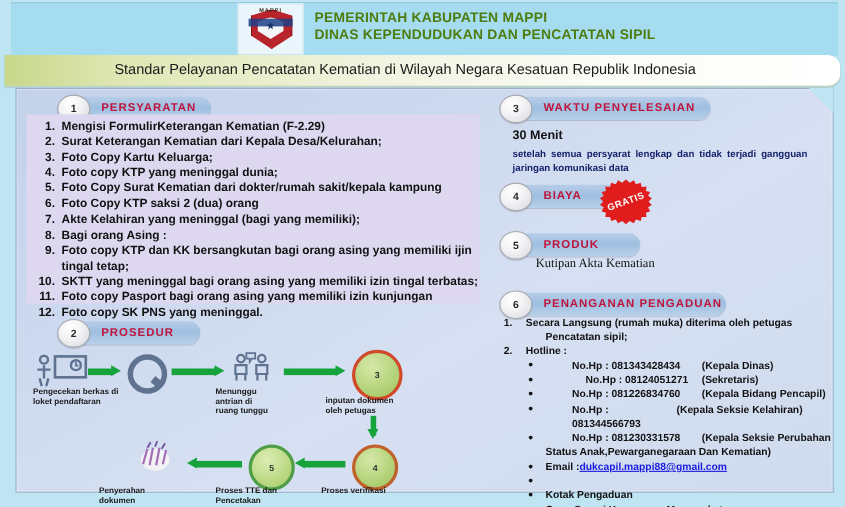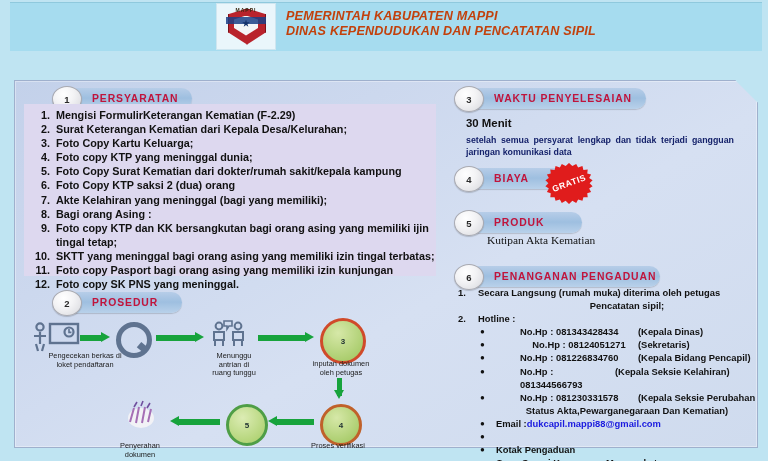--- a/index.html
+++ b/index.html
@@ -41,23 +41,22 @@
     background:#15326b;
     clip-path:polygon(50% 0,61% 35%,98% 35%,68% 57%,79% 91%,50% 70%,21% 91%,32% 57%,2% 35%,39% 35%);
   }
   .crest-top{
     position:absolute;left:8px;top:0px;width:28px;height:7px;
     font-size:5px;color:#3a2a12;font-weight:bold;text-align:center;
     letter-spacing:1px;line-height:7px;
   }
   .hdr-title{
     position:absolute;left:286px;top:9px;width:450px;
-    color:#c2410c;font-weight:bold;font-size:12.6px;line-height:15px;
+    color:#4d7c0f;font-weight:bold;font-size:12.6px;line-height:15px;
     letter-spacing:.2px;
-    font-style:italic;
   }
 
   
   .sub-band{
     position:absolute;left:4px;top:50px;width:760px;height:28px;
     background:linear-gradient(90deg,#c8d78a 0%,#dfe7b4 14%,#f2f4e2 46%,#fbfcf6 72%,#ffffff 100%);
     border-radius:0 12px 12px 0;
     border-bottom:1px solid #c9cfb4;
     box-shadow:0 1px 1px rgba(0,0,0,.10);
   }
@@ -146,28 +145,28 @@
   .peng{
     position:absolute;left:458px;top:286px;width:300px;
     font-size:9.4px;font-weight:bold;color:#111;line-height:13.1px;
   }
   .p-row{display:flex;}
   .p-n{width:20px;flex:0 0 auto;}
   .p-t{flex:1 1 auto;}
   .p-sub{display:flex;padding-left:22px;}
   .p-bul{width:16px;flex:0 0 auto;font-size:8px;line-height:13.1px;}
   .p-lbl{flex:0 0 auto;padding-left:24px;}
-  .p-mail{color:#1a1adf;font-weight:bold;}
-  .p-cont{padding-left:38px;text-align:center;}
+  .p-mail{color:#1a1adf;text-decoration:underline;font-weight:bold;}
+  .p-cont{padding-left:38px;}
 
   
   .flow{position:absolute;left:30px;top:318px;width:400px;height:128px;}
   .f-cap{
-    position:absolute;text-align:center;
-    font-size:7.4px;font-weight:normal;color:#1a1a1a;line-height:8.6px;
+    position:absolute;text-align:left;
+    font-size:7.4px;font-weight:bold;color:#1a1a1a;line-height:8.6px;
   }
   .arrow{position:absolute;height:11px;}
   .arrow .shaft{position:absolute;left:0;top:3px;height:6px;background:#17a33c;}
   .arrow .head{
     position:absolute;top:0;width:0;height:0;
     border-top:5.5px solid transparent;border-bottom:5.5px solid transparent;
   }
   .arrow.r .head{right:0;border-left:9px solid #17a33c;}
   .arrow.l .head{left:0;border-right:9px solid #17a33c;}
   .arrow.d{width:11px;height:auto;}
@@ -206,20 +205,23 @@
       <div class="crest-band"></div>
       <div class="crest-star"></div>
     </div>
   </div>
 
   <div class="hdr-title">
     <div>PEMERINTAH KABUPATEN MAPPI</div>
     <div>DINAS KEPENDUDUKAN DAN PENCATATAN SIPIL</div>
   </div>
 
+  <div class="sub-band">
+    <span>Standar Pelayanan Pencatatan Kematian di Wilayah Negara Kesatuan Republik Indonesia</span>
+  </div>
 
   <div class="body-panel">
     <div class="bevel"></div>
   </div>
 
   <div class="pill" style="left:58px;top:88px;width:134px;">
     <div class="num">1</div>
     <div class="ttl">PERSYARATAN</div>
   </div>
   <div class="req-panel">
@@ -330,20 +332,21 @@
 
     <div class="node n4" style="left:290px;top:86px;width:36px;height:36px;">4</div>
     <div class="f-cap" style="left:262px;top:124px;width:92px;">Proses verifikasi</div>
 
     <div class="arrow l" style="left:238px;top:98px;width:46px;">
       <div class="shaft" style="left:8px;width:38px;"></div>
         <div class="head"></div>
     </div>
 
     <div class="node n5" style="left:196px;top:86px;width:36px;height:36px;">5</div>
+    <div class="f-cap" style="left:166px;top:124px;width:96px;">Proses TTE dan<br>Pencetakan</div>
 
     <div class="arrow l" style="left:140px;top:98px;width:50px;">
       <div class="shaft" style="left:8px;width:42px;"></div>
         <div class="head"></div>
     </div>
 
     <svg class="ic-docs" style="left:92px;top:82px;" viewBox="0 0 38 30">
       <ellipse cx="19" cy="18" rx="13" ry="10" fill="#f2f2f6"></ellipse>
       <path d="M8 22 l4-14 M14 23 l3-16 M20 23 l3-16 M26 22 l3-13" stroke="#a56fb5" stroke-width="2" fill="none"></path>
       <path d="M12 7 l3-5 M19 6 l2-5 M25 8 l3-5" stroke="#6f4f9e" stroke-width="1.6" fill="none"></path>
@@ -405,21 +408,21 @@
       <div class="p-sub">
         <div class="p-bul">●</div>
         <div class="p-lbl" style="width: 95px;">No.Hp : 081344566793</div>
         <div>(Kepala Seksie Kelahiran)</div>
       </div>
       <div class="p-sub">
         <div class="p-bul">●</div>
         <div class="p-lbl" style="width: 118px;">No.Hp : 081230331578</div>
         <div>(Kepala Seksie Perubahan</div>
       </div>
-      <div class="p-cont">Status Akta,Pewarganegaraan Dan Kematian)</div>
+      <div class="p-cont">Status Anak,Pewarganegaraan Dan Kematian)</div>
       <div class="p-sub">
         <div class="p-bul">●</div>
         <div>Email : </div>
         <span class="p-mail">dukcapil.mappi88@gmail.com</span>
       </div>
       <div class="p-sub">
         <div class="p-bul">●</div>
       </div>
       <div class="p-sub">
         <div class="p-bul">●</div>

